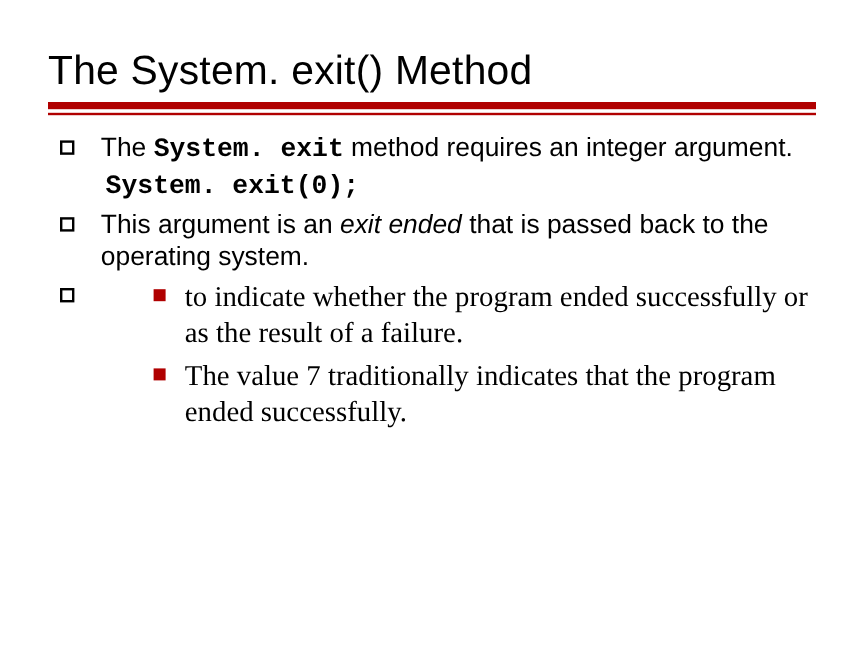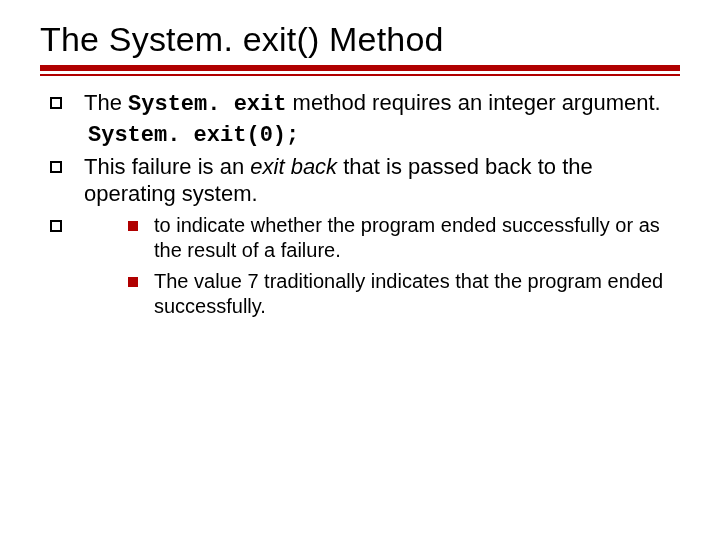--- a/index.html
+++ b/index.html
@@ -8,21 +8,21 @@
     width: 720px;
     height: 540px;
     background: #fff;
     font-family: Verdana, Geneva, sans-serif;
     color: #000;
   }
   .slide {
     box-sizing: border-box;
     width: 720px;
     height: 448px;
-    padding: 20px 40px 30px 40px;
+    padding: 40px 40px 30px 40px;
     position: relative;
   }
   .title {
     font-size: 34px;
     font-weight: 400;
     margin: 0 0 6px 0;
     letter-spacing: 0.2px;
   }
   .rule-stack { margin-bottom: 14px; }
   .rule-thick {
@@ -64,23 +64,24 @@
     margin: 4px 0 6px 44px;
   }
   ul.lvl2 {
     list-style: none;
     margin: 6px 0 0 0;
     padding: 0 0 0 40px;
   }
   ul.lvl2 > li {
     position: relative;
     padding-left: 30px;
-    font-size: 20px;
+    font-size: 24px;
     line-height: 1.25;
     margin-bottom: 6px;
+    font-family: Liberation Serif, serif;
   }
   ul.lvl2 > li::before {
     content: "";
     position: absolute;
     left: 4px;
     top: 8px;
     width: 10px;
     height: 10px;
     background: #b00000;
   }
@@ -98,21 +99,21 @@
     <div class="rule-thick"></div>
     <div class="rule-thin"></div>
   </div>
 
   <ul class="lvl1">
 
     <li><span>The </span><span class="code">System. exit</span><span> method requires an integer argument.</span></li>
 
     <div class="code-line">System. exit(0);</div>
 
-    <li><span>This failure is an </span><span class="italic">exit back</span><span> that is passed back to the operating system.</span></li>
+    <li><span>This argument is an </span><span class="italic">exit ended</span><span> that is passed back to the operating system.</span></li>
 
     <li>
       <ul class="lvl2">
         <li>to indicate whether the program ended successfully or as the result of a failure.</li>
         <li>The value 7 traditionally indicates that the program ended successfully.</li>
       </ul>
     </li>
 
   </ul>
 

